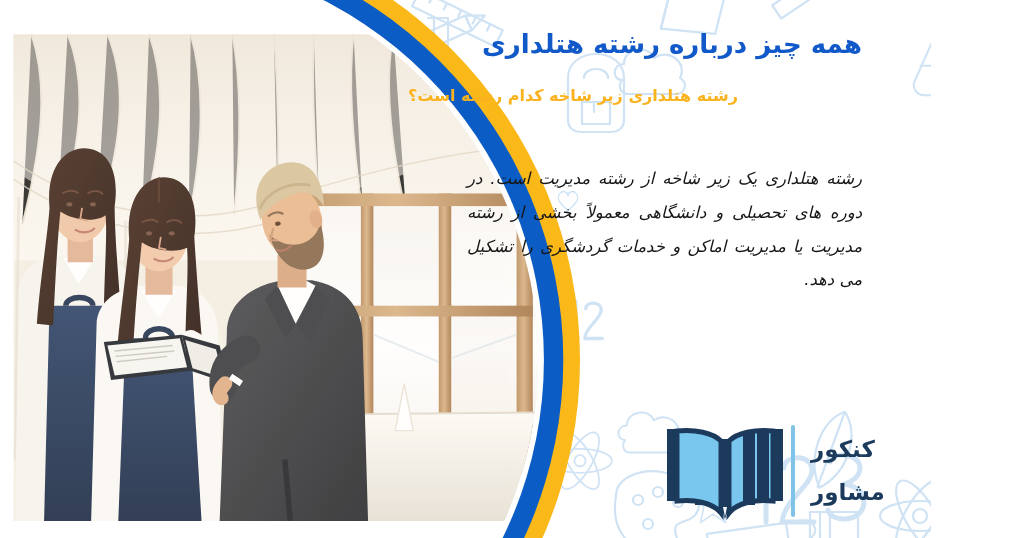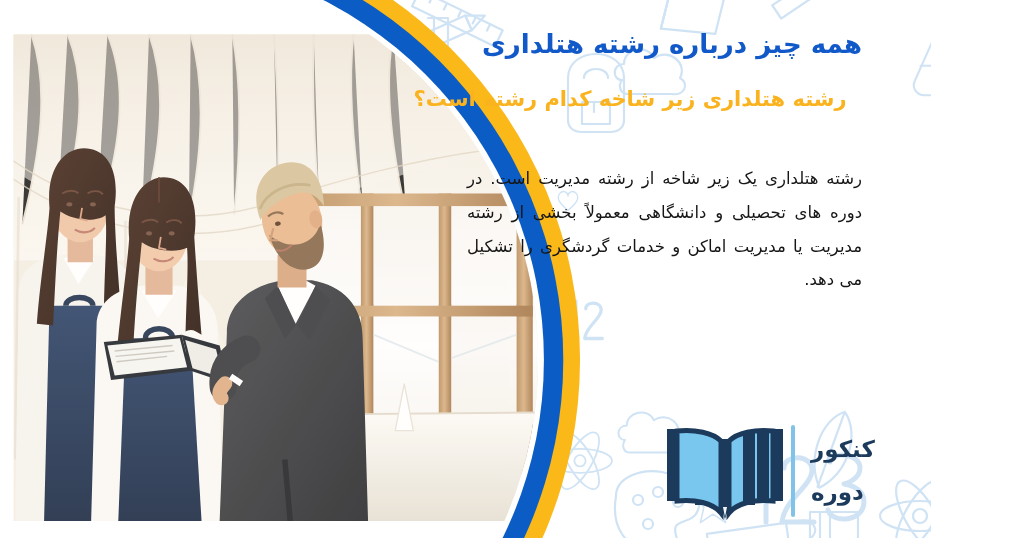--- a/index.html
+++ b/index.html
@@ -74,39 +74,40 @@
     text-align:right;
     direction:rtl;
     font-size:26px;
     font-weight:bold;
     letter-spacing:0px;
     color:#1158C8;
     line-height:1.25;
   }
   .subtitle{
     position:absolute;
-    right:71px; top:86px;
+    right:63px; top:86px;
     width:460px;
-    text-align:center;
+    text-align:left;
     direction:rtl;
-    font-size:21px;
+    font-size:16px;
     font-weight:bold;
     color:#FAB31E;
     line-height:1.3;
   }
   .body-copy{
     position:absolute;
     right:69px; top:162px;
     width:395px;
     text-align:justify;
     text-align-last:right;
     direction:rtl;
     font-size:16.5px;
     color:#161616;
     line-height:2.05;
+    font-style:italic;
   }
 
   
   .logo{
     position:absolute;
     right:38px; bottom:8px;
     width:230px;height:118px;
     display:flex;align-items:center;justify-content:flex-end;
     direction:rtl;
   }
@@ -548,21 +549,21 @@
     </div>
   </div>
 
   <div class="title">همه چیز درباره رشته هتلداری</div>
   <div class="subtitle">رشته هتلداری زیر شاخه کدام رشته است؟</div>
   <div class="body-copy">رشته هتلداری یک زیر شاخه از رشته مدیریت است. در دوره های تحصیلی و دانشگاهی معمولاً بخشی از رشته مدیریت یا مدیریت اماکن و خدمات گردشگری را تشکیل می دهد.</div>
 
   <div class="logo">
     <div class="logo-words">
       <div class="logo-word-1">کنکور</div>
-      <div class="logo-word-2">دوره</div>
+      <div class="logo-word-2">مشاور</div>
     </div>
     <div class="logo-divider"></div>
     <svg class="logo-book" viewBox="0 0 124 104" xmlns="http://www.w3.org/2000/svg">
 
       <path d="M4 10 L16 10 L16 82 L4 82 Z" fill="#1B3A5C"></path>
       <path d="M18 12 L30 12 L30 84 L18 84 Z" fill="#1B3A5C"></path>
       <path d="M32 14 L44 14 L44 86 L32 86 Z" fill="#1B3A5C"></path>
 
       <path d="M14 12 C32 10 50 14 58 22 L58 94 C50 84 32 80 14 82 Z" fill="#79C6EE"></path>
       <path d="M14 12 C32 10 50 14 58 22 L58 94 C50 84 32 80 14 82 Z" fill="none" stroke="#1B3A5C" stroke-width="5"></path>

